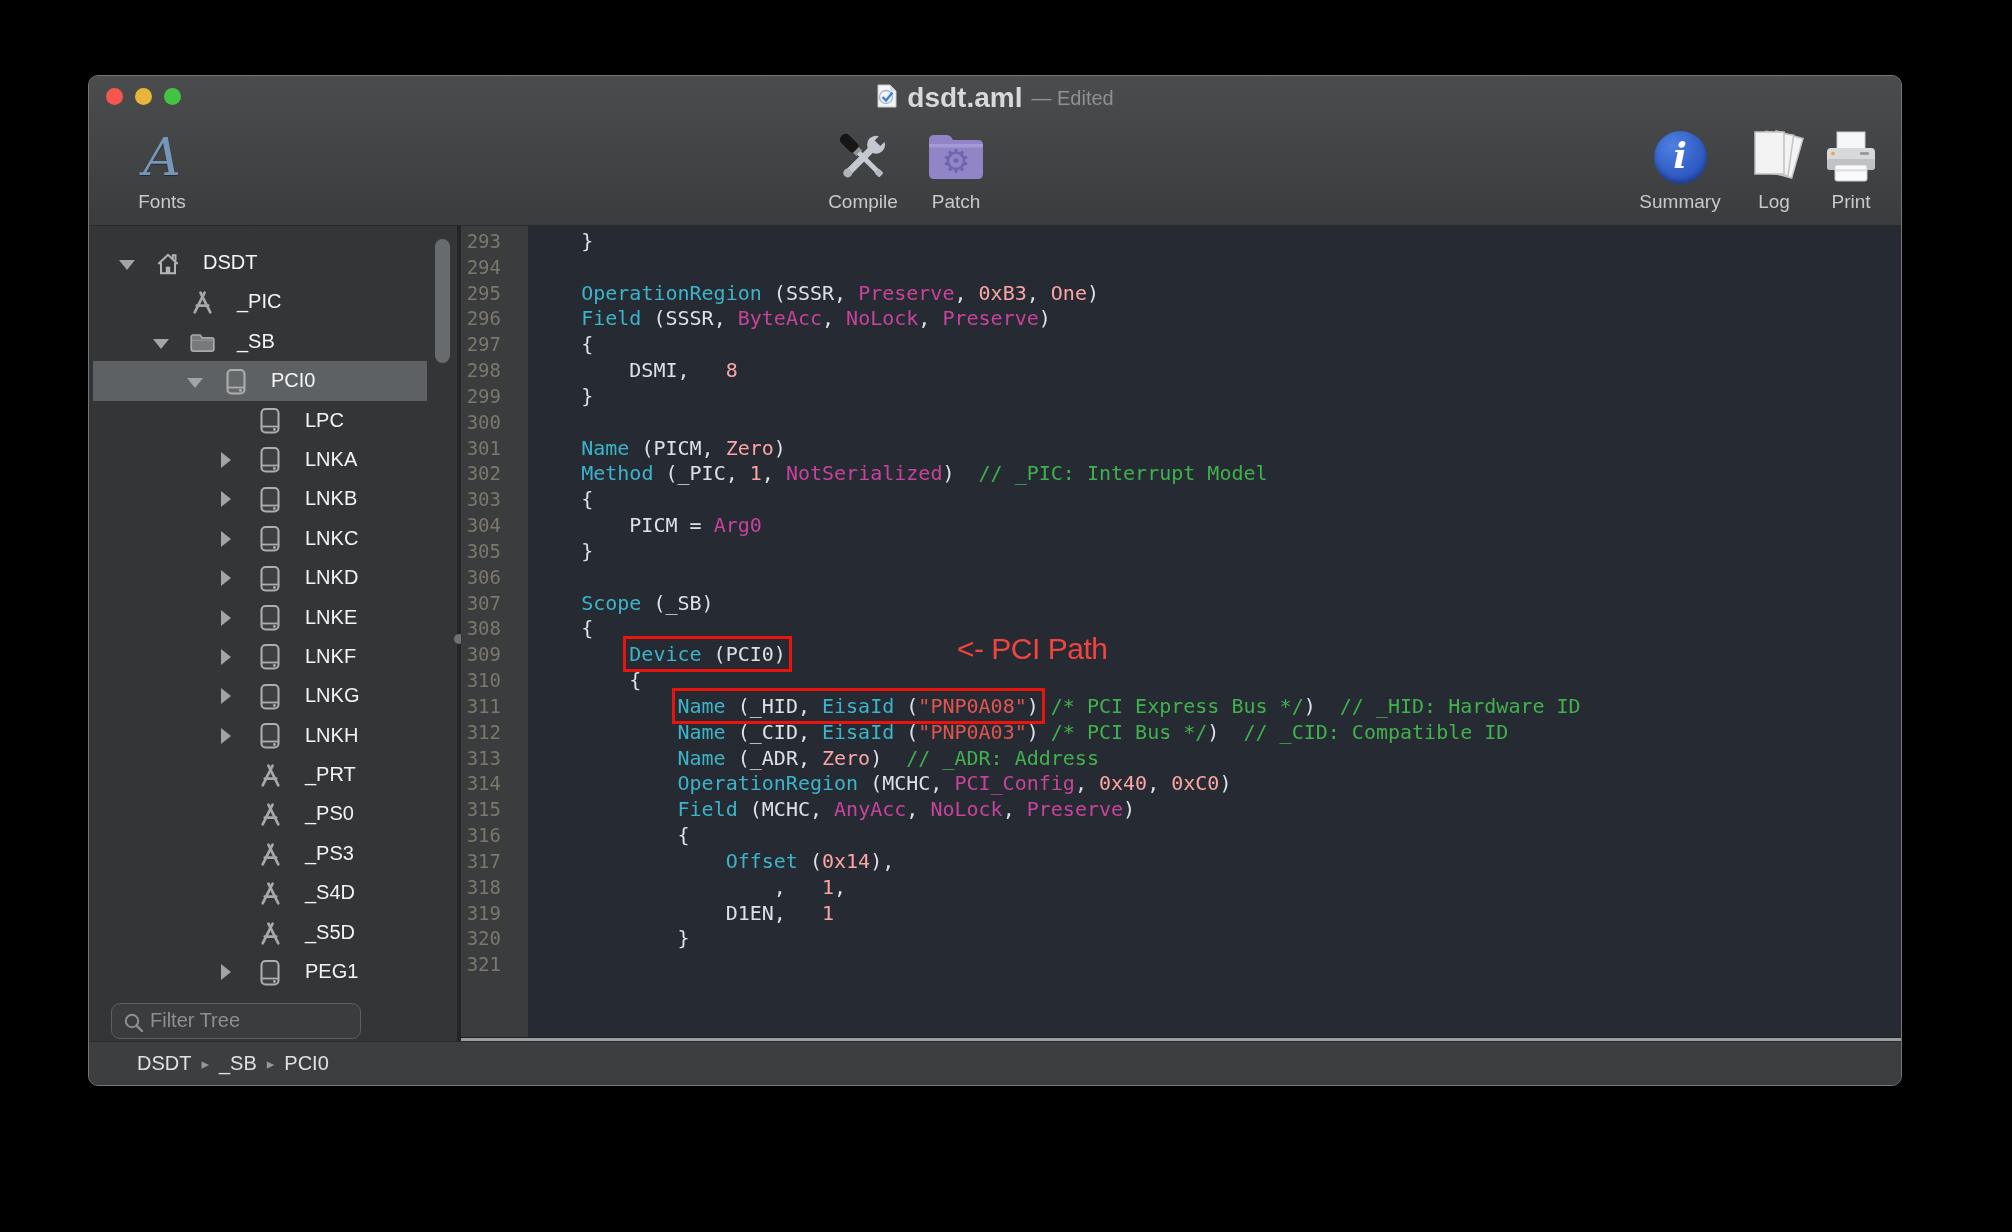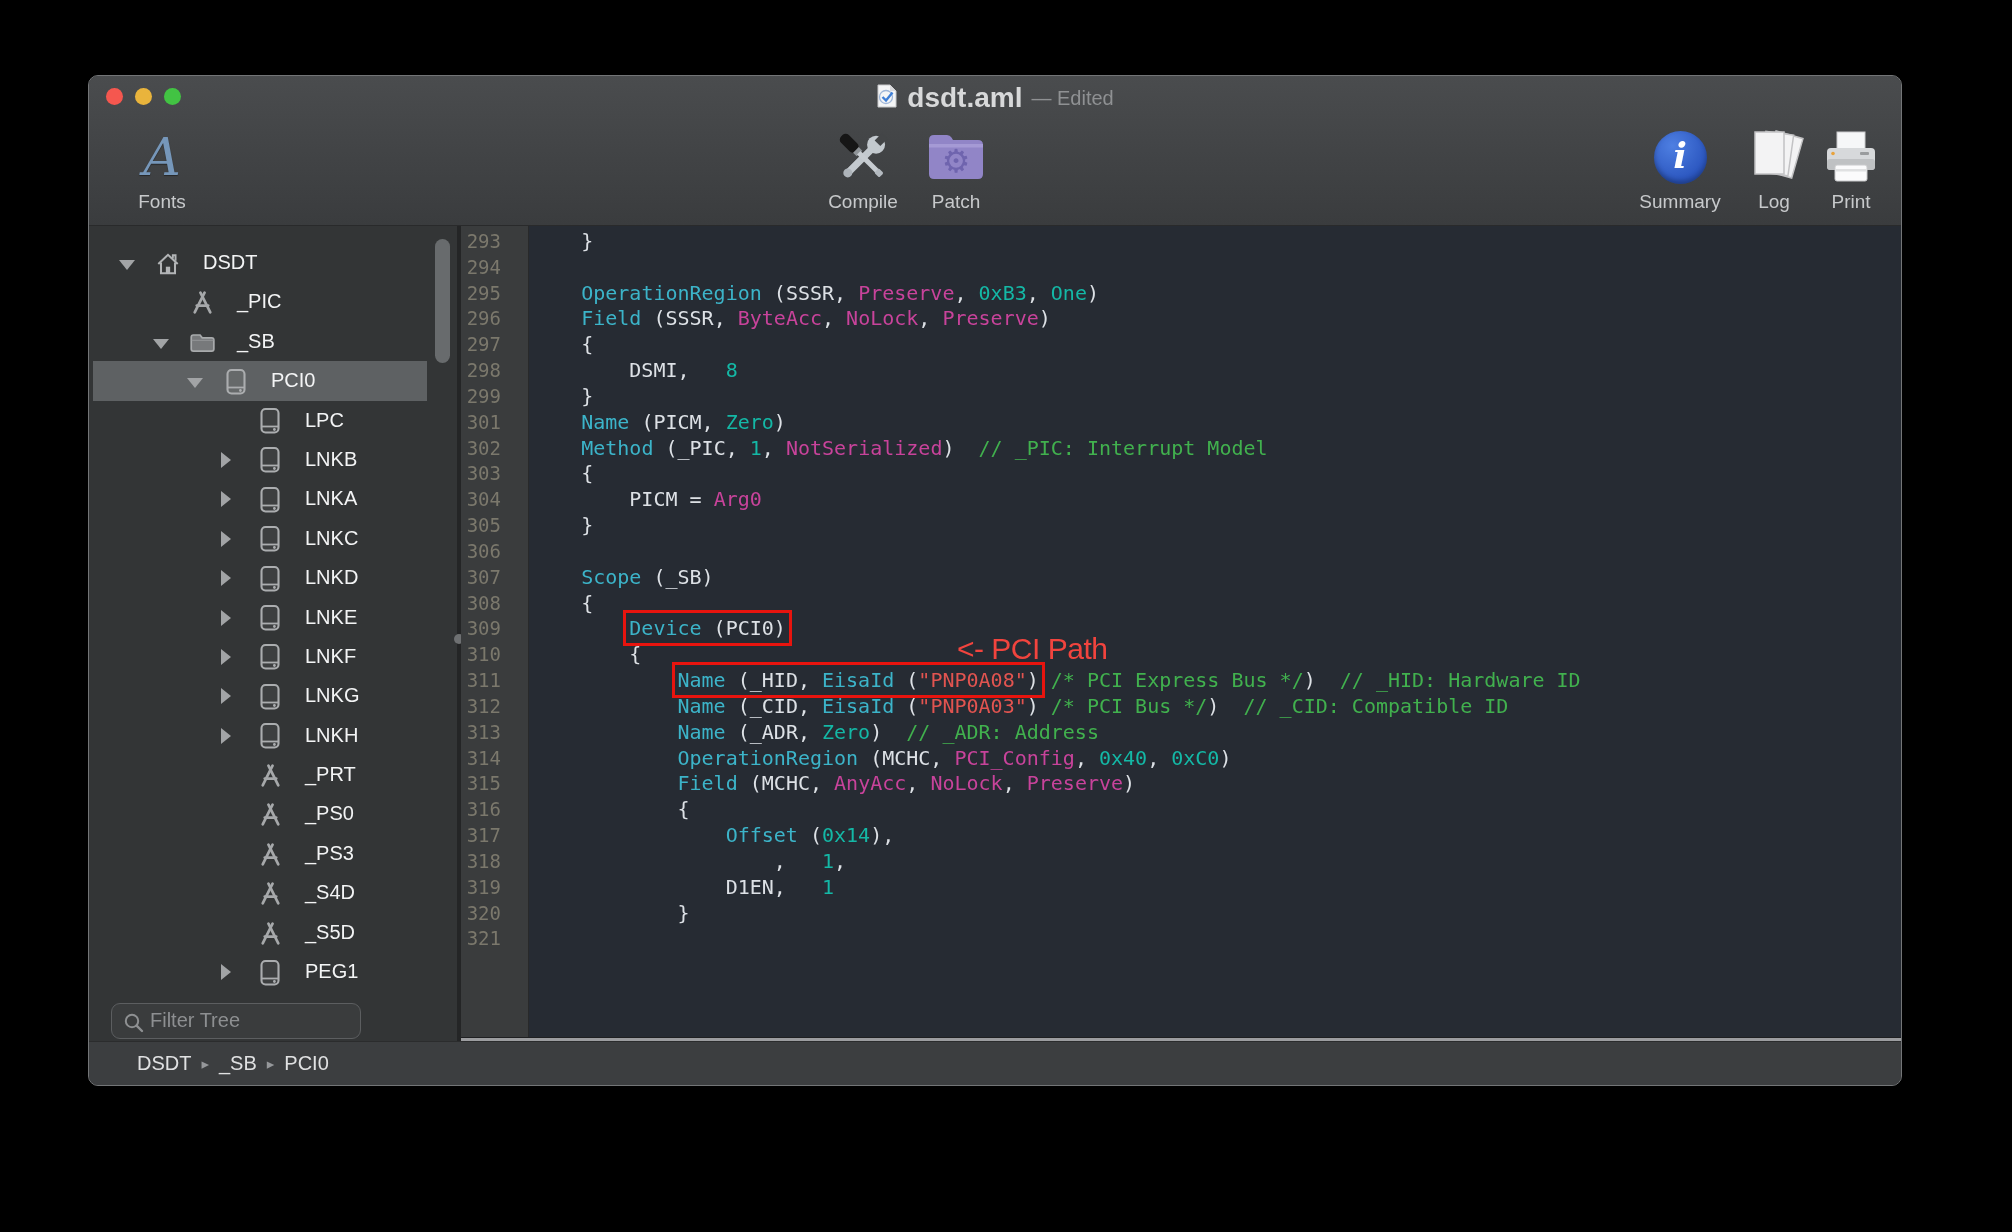--- a/index.html
+++ b/index.html
@@ -89,21 +89,21 @@
   .codepane { position:relative; flex:1; background:#262b33; overflow:hidden; }
   .gutterbg { position:absolute; left:0; top:0; bottom:4px; width:68px; background:#3a3c3d;
               border-right:1px solid rgba(0,0,0,.3); }
   .codelines { position:absolute; left:0; top:3px; right:0; }
   .cl { display:flex; height:25.83px; line-height:25.83px;
         font-family:"DejaVu Sans Mono", monospace; font-size:20px; }
   .ln { width:54px; padding-right:14px; flex:none; text-align:right; font-size:19px; color:#7b786c;
         position:relative; z-index:1; }
   .cd { padding-left:18px; white-space:pre; flex:none; }
   .tok-pln { color:#dde1e6; } .tok-kw { color:#3cb4c9; } .tok-typ { color:#c8439b; }
-  .tok-num { color:#14b8a6; } .tok-str { color:#e25450; } .tok-com { color:#41b14e; }
+  .tok-num { color:#fca5a5; } .tok-str { color:#e25450; } .tok-com { color:#41b14e; }
   .redbox { outline:3px solid #e8140e; outline-offset:3px; }
   .annotation { position:absolute; left:496px; top:406px; font-size:30px; font-weight:500;
                 color:#f2443e; letter-spacing:-0.5px; white-space:nowrap; }
   .hscroll { position:absolute; left:0; right:0; bottom:0; height:4px; background:#9c9da0;
              border-top:1px solid #1f2022; }
 
   
   .statusbar { position:absolute; left:0; bottom:0; right:0; height:44px; background:#3c3e40;
                border-top:1px solid #2b2c2d; display:flex; align-items:center; padding-left:48px; gap:10px; }
   .sb-seg { font-size:20px; color:#e0e1e2; }
@@ -272,32 +272,32 @@
             </div>
             <div class="trow">
               <span class="tdisc" style="left: 132px;"><span class="tri-closed"></span></span>
               <span class="tico" style="left: 166px;">
                 <svg width="26" height="30" viewBox="0 0 26 30">
                   <rect x="4.5" y="3" width="17" height="23.5" rx="4" stroke="#abadaf" stroke-width="2.1" fill="rgba(255,255,255,0.05)"></rect>
                   <line x1="5" y1="20.5" x2="21" y2="20.5" stroke="#abadaf" stroke-width="1.8"></line>
                   <circle cx="17.4" cy="23.5" r="1.4" fill="#abadaf"></circle>
                 </svg>
               </span>
+              <span class="tlbl" style="left: 216px;">LNKA</span>
+            </div>
+            <div class="trow">
+              <span class="tdisc" style="left: 132px;"><span class="tri-closed"></span></span>
+              <span class="tico" style="left: 166px;">
+                <svg width="26" height="30" viewBox="0 0 26 30">
+                  <rect x="4.5" y="3" width="17" height="23.5" rx="4" stroke="#abadaf" stroke-width="2.1" fill="rgba(255,255,255,0.05)"></rect>
+                  <line x1="5" y1="20.5" x2="21" y2="20.5" stroke="#abadaf" stroke-width="1.8"></line>
+                  <circle cx="17.4" cy="23.5" r="1.4" fill="#abadaf"></circle>
+                </svg>
+              </span>
               <span class="tlbl" style="left: 216px;">LNKB</span>
-            </div>
-            <div class="trow">
-              <span class="tdisc" style="left: 132px;"><span class="tri-closed"></span></span>
-              <span class="tico" style="left: 166px;">
-                <svg width="26" height="30" viewBox="0 0 26 30">
-                  <rect x="4.5" y="3" width="17" height="23.5" rx="4" stroke="#abadaf" stroke-width="2.1" fill="rgba(255,255,255,0.05)"></rect>
-                  <line x1="5" y1="20.5" x2="21" y2="20.5" stroke="#abadaf" stroke-width="1.8"></line>
-                  <circle cx="17.4" cy="23.5" r="1.4" fill="#abadaf"></circle>
-                </svg>
-              </span>
-              <span class="tlbl" style="left: 216px;">LNKA</span>
             </div>
             <div class="trow">
               <span class="tdisc" style="left: 132px;"><span class="tri-closed"></span></span>
               <span class="tico" style="left: 166px;">
                 <svg width="26" height="30" viewBox="0 0 26 30">
                   <rect x="4.5" y="3" width="17" height="23.5" rx="4" stroke="#abadaf" stroke-width="2.1" fill="rgba(255,255,255,0.05)"></rect>
                   <line x1="5" y1="20.5" x2="21" y2="20.5" stroke="#abadaf" stroke-width="1.8"></line>
                   <circle cx="17.4" cy="23.5" r="1.4" fill="#abadaf"></circle>
                 </svg>
               </span>
@@ -492,20 +492,24 @@
               </div>
               <div class="cl">
                 <span class="ln">298</span>
                 <span class="cd"><span class="tok-pln">        DSMI,   </span><span class="tok-num">8</span></span>
               </div>
               <div class="cl">
                 <span class="ln">299</span>
                 <span class="cd"><span class="tok-pln">    }</span></span>
               </div>
               <div class="cl">
+                <span class="ln">300</span>
+                <span class="cd"><span class="tok-pln"></span></span>
+              </div>
+              <div class="cl">
                 <span class="ln">301</span>
                 <span class="cd"><span class="tok-pln">    </span><span class="tok-kw">Name</span><span class="tok-pln"> (PICM, </span><span class="tok-num">Zero</span><span class="tok-pln">)</span></span>
               </div>
               <div class="cl">
                 <span class="ln">302</span>
                 <span class="cd"><span class="tok-pln">    </span><span class="tok-kw">Method</span><span class="tok-pln"> (_PIC, </span><span class="tok-num">1</span><span class="tok-pln">, </span><span class="tok-typ">NotSerialized</span><span class="tok-pln">)  </span><span class="tok-com">// _PIC: Interrupt Model</span></span>
               </div>
               <div class="cl">
                 <span class="ln">303</span>
                 <span class="cd"><span class="tok-pln">    {</span></span>

